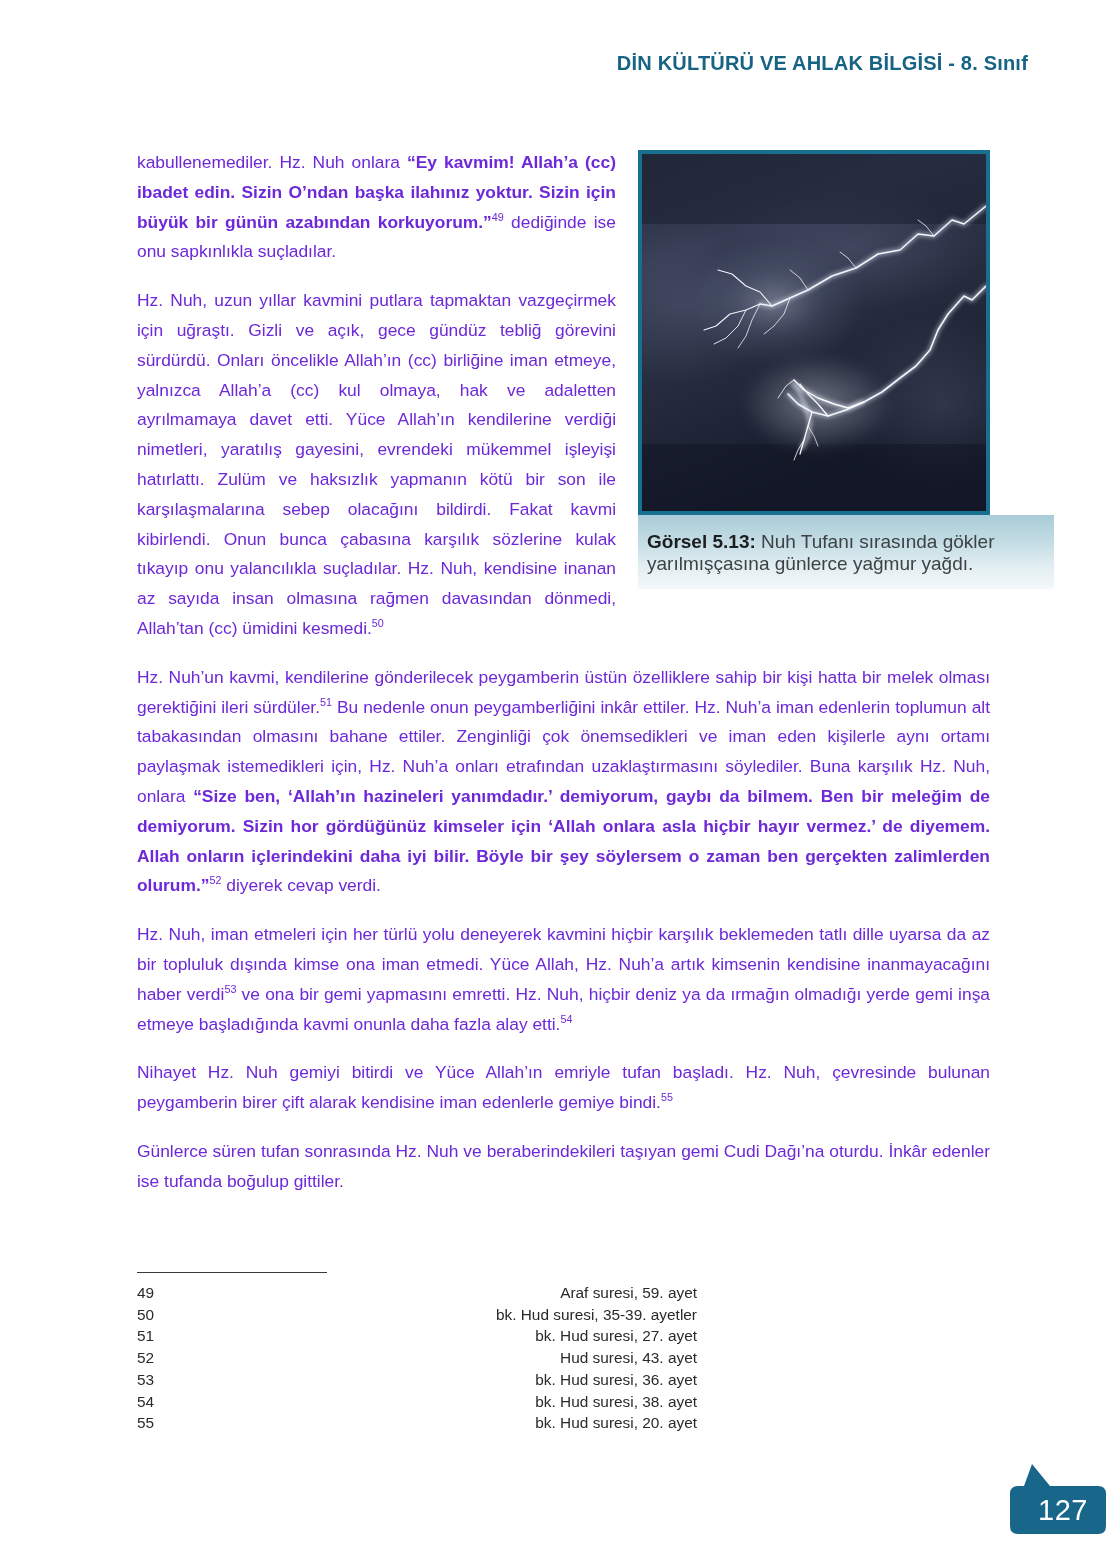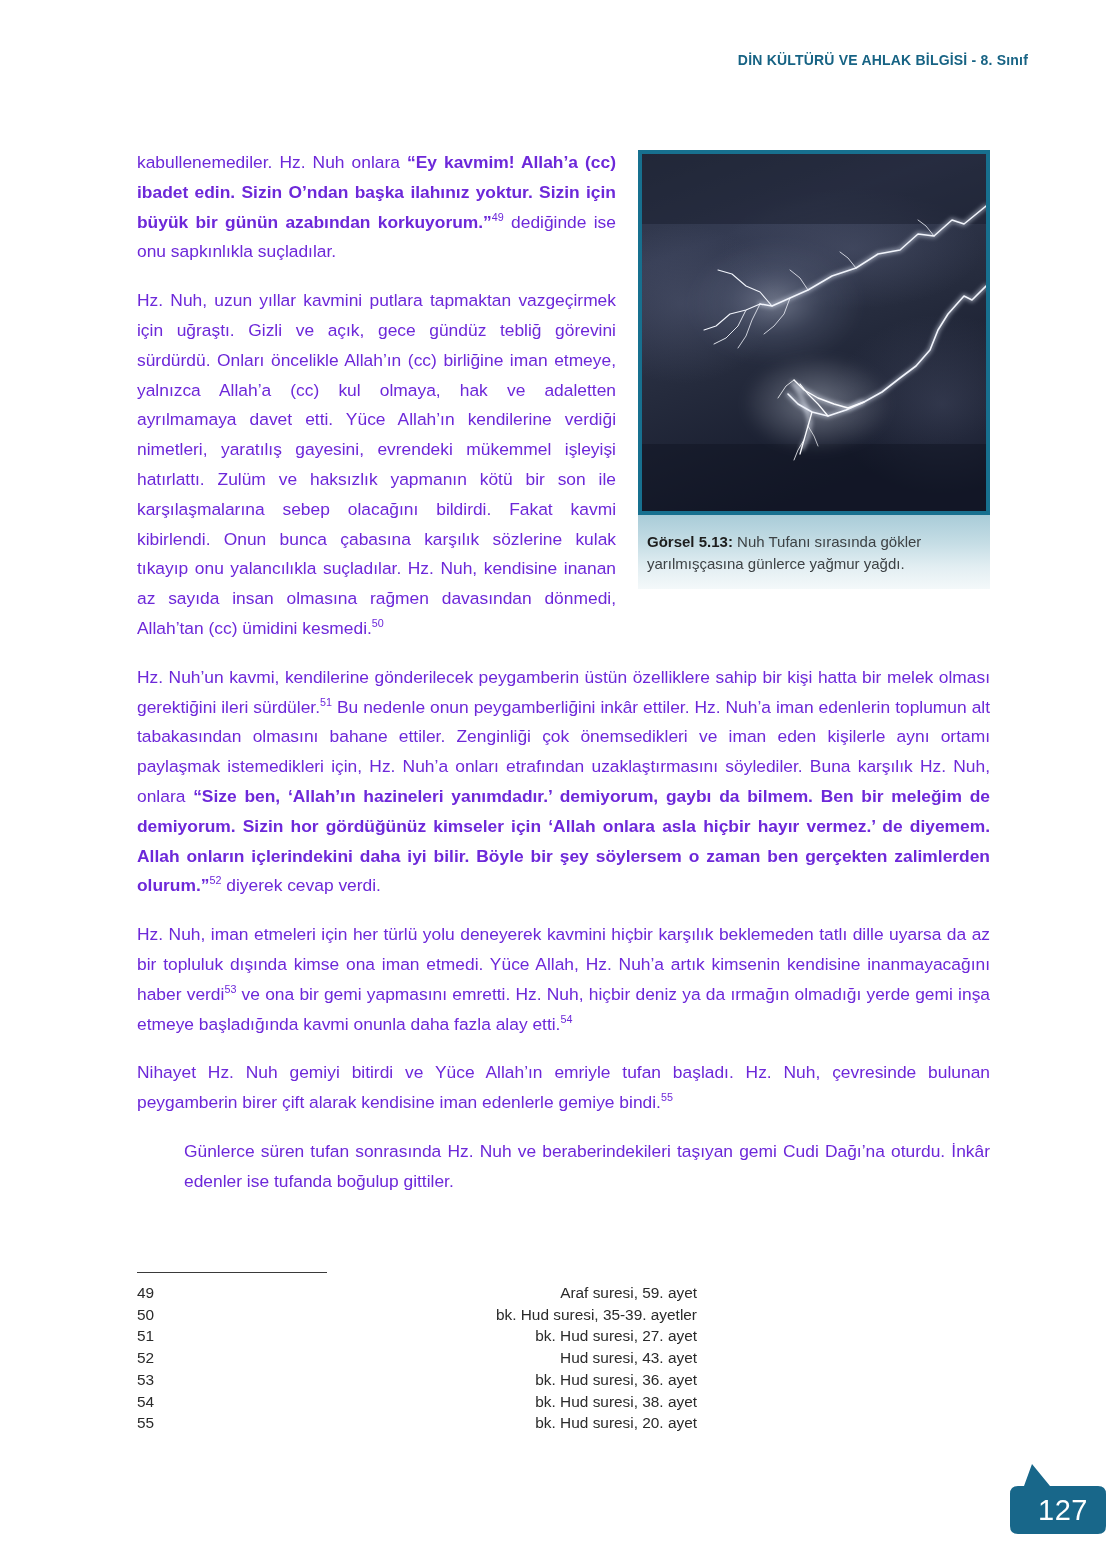--- a/index.html
+++ b/index.html
@@ -14,21 +14,21 @@
     font-family: "Liberation Sans", sans-serif;
     color: #1a1a1a;
     overflow: hidden;
   }
 
   
   .page-header {
     position: absolute;
     top: 52px;
     right: 78px;
-    font-size: 14px;
+    font-size: 20px;
     font-weight: bold;
     letter-spacing: 0.2px;
     color: #176384;
     white-space: nowrap;
   }
 
   
   .content {
     position: absolute;
     left: 137px;
@@ -38,21 +38,21 @@
 
   p.body-text {
     margin: 0 0 19px 0;
     font-size: 17.4px;
     line-height: 29.8px;
     text-align: justify;
     text-justify: inter-word;
     hyphens: manual;
     color: #6d28d9;
   }
-  p.body-text:last-child { margin-bottom: 0; margin-left: 47px; }
+  p.body-text:last-child { margin-bottom: 0; }
 
   b, strong { font-weight: bold; }
 
   sup {
     font-size: 0.62em;
     vertical-align: super;
     line-height: 0;
   }
 
   
@@ -68,24 +68,24 @@
     height: 365px;
     border: 4px solid #17708f;
     position: relative;
     overflow: hidden;
     background: #1d2230;
   }
   .storm-svg { display: block; width: 100%; height: 100%; }
 
   .figure-caption {
     box-sizing: border-box;
-    width: 352px;
+    width: 416px;
     padding: 16px 12px 14px 9px;
     background: linear-gradient(to bottom, #a9ccd8 0%, #c5dde5 38%, #e2eef2 70%, #f4f9fa 100%);
-    font-size: 15px;
+    font-size: 19px;
     line-height: 22px;
     color: #3d4245;
   }
   .figure-caption .cap-label {
     font-weight: bold;
     color: #1d1d1d;
   }
 
   
   .footnotes {

